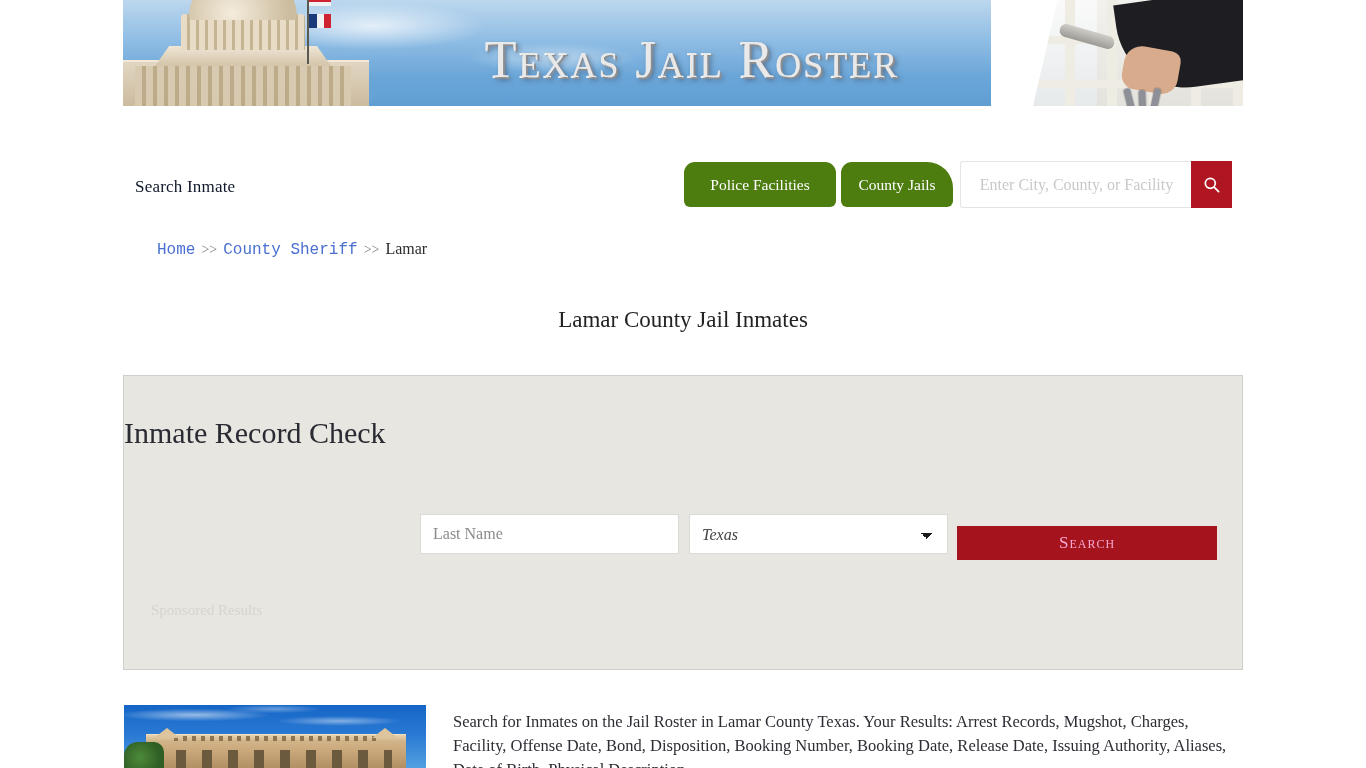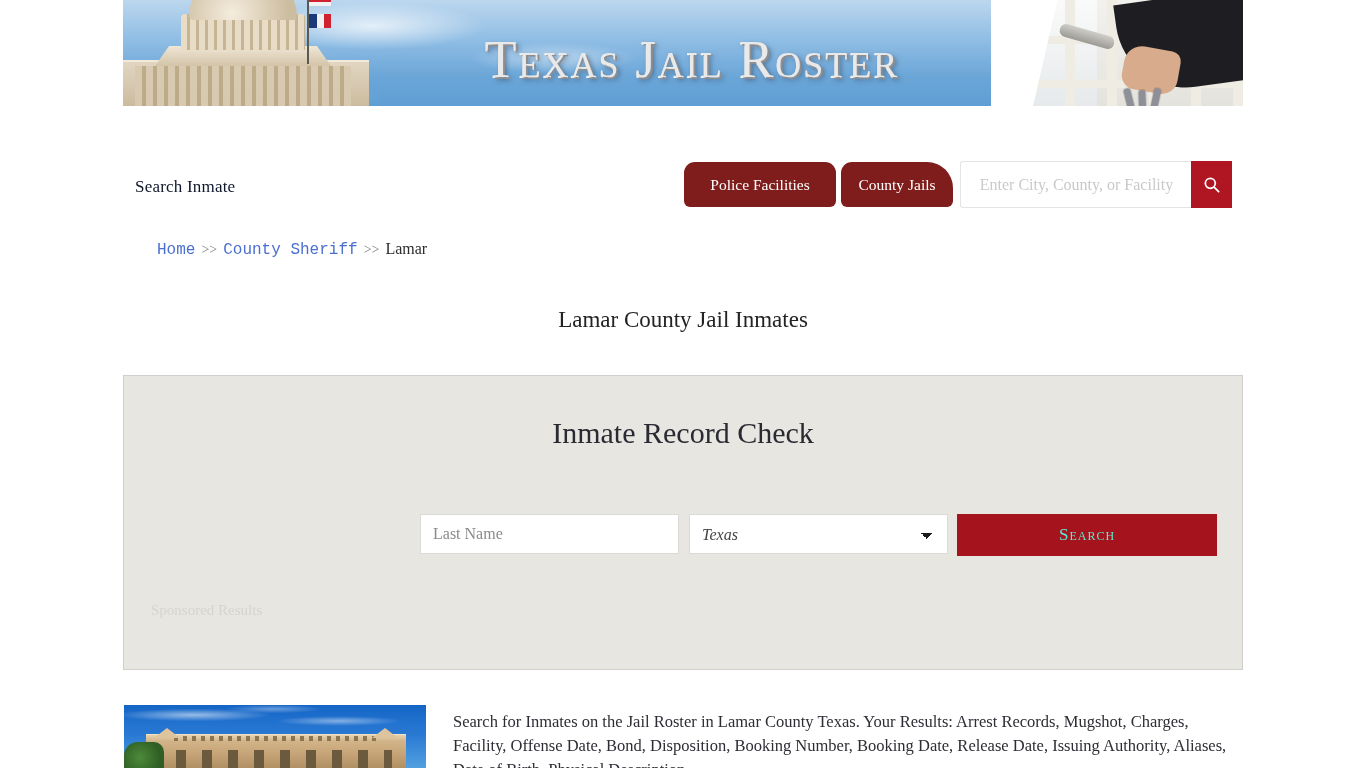--- a/index.html
+++ b/index.html
@@ -143,21 +143,21 @@
     position:absolute; left:123px; top:143px; width:1120px; height:80px;
     background:#ffffff;
   }
   .brand {
     position:absolute; left:12px; top:34px;
     font-size:17px; color:#0f172a; letter-spacing:.2px;
   }
   .nav-tabs { position:absolute; left:561px; top:19px; height:45px; }
   .tab {
     position:absolute; top:0; height:45px;
-    background:#7f1d1d; color:#ffffff;
+    background:#4d7c0f; color:#ffffff;
     font-size:15.5px; line-height:45px; text-align:center;
     border-radius: 11px 11px 6px 6px;
     cursor:pointer; user-select:none; white-space:nowrap;
   }
   .tab-police { left:0; width:152px; }
   .tab-county { left:157px; width:112px;
     border-radius: 11px 26px 6px 6px; }
   .searchwrap {
     position:absolute; left:837px; top:18px; width:272px; height:47px;
   }
@@ -189,21 +189,21 @@
     position:absolute; left:0; right:0; top:292px;
     text-align:center; font-size:23px; color:#232323; font-weight:400;
   }
 
   
   .panel {
     position:absolute; left:123px; top:375px; width:1120px; height:295px;
     background:#e7e6e1; border:1px solid #cfcfcb;
   }
   .panel-title {
-    position:absolute; left:0; right:0; top:40px; text-align:center;
+    position:absolute; left:0; right:0; top:40px; text-align:left;
     font-size:30px; color:#2a2a33; font-weight:400;
   }
   .panel-sub {
     position:absolute; left:0; right:0; top:76px; text-align:center;
     font-size:17px; color:#3a3a42;
   }
   .form-row { position:absolute; left:27px; top:138px; height:40px; width:1066px; }
   .fld {
     position:absolute; top:0; height:40px;
     border:1px solid #dadad6; background:#ffffff;
@@ -218,22 +218,22 @@
     background-image:
       linear-gradient(45deg, transparent 50%, #1a1a1a 50%),
       linear-gradient(135deg, #1a1a1a 50%, transparent 50%);
     background-position: calc(100% - 20px) 18px, calc(100% - 14px) 18px;
     background-size: 6px 6px, 6px 6px;
     background-repeat:no-repeat;
     cursor:pointer;
     font-style:italic;
   }
   .btn-search {
-    position:absolute; left:806px; top:0; width:260px; height:42px;
-    background:#a5141d; color:#5eead4; border:none; cursor:pointer;
+    position:absolute; left:806px; top:12px; width:260px; height:34px;
+    background:#a5141d; color:#f9a8d4; border:none; cursor:pointer;
     font-family:"Liberation Serif","DejaVu Serif",serif;
     font-size:17px; letter-spacing:1px; font-variant:small-caps;
   }
   .sponsored {
     position:absolute; left:27px; top:226px;
     font-size:15px; color:#d6d4cd;
   }
 
   
   .thumb {

